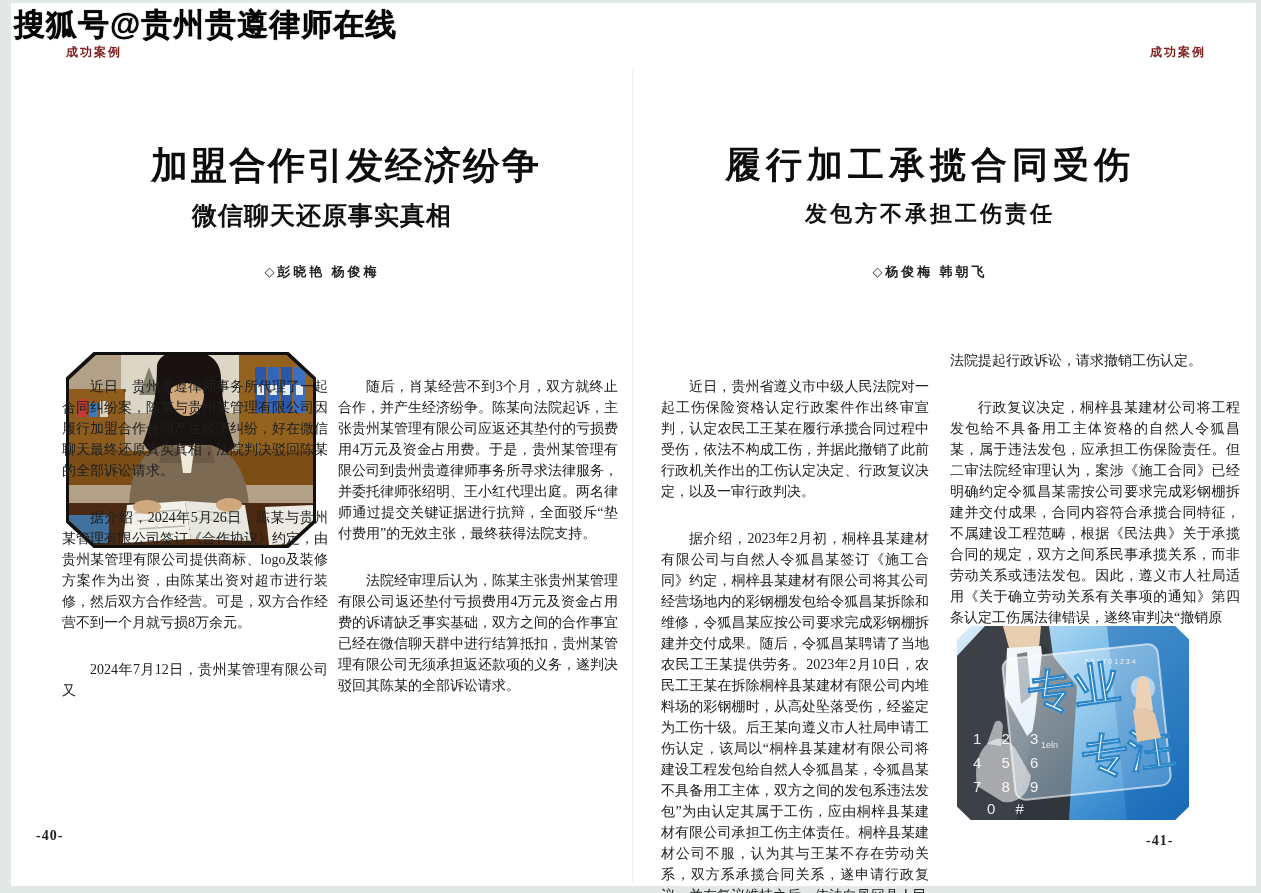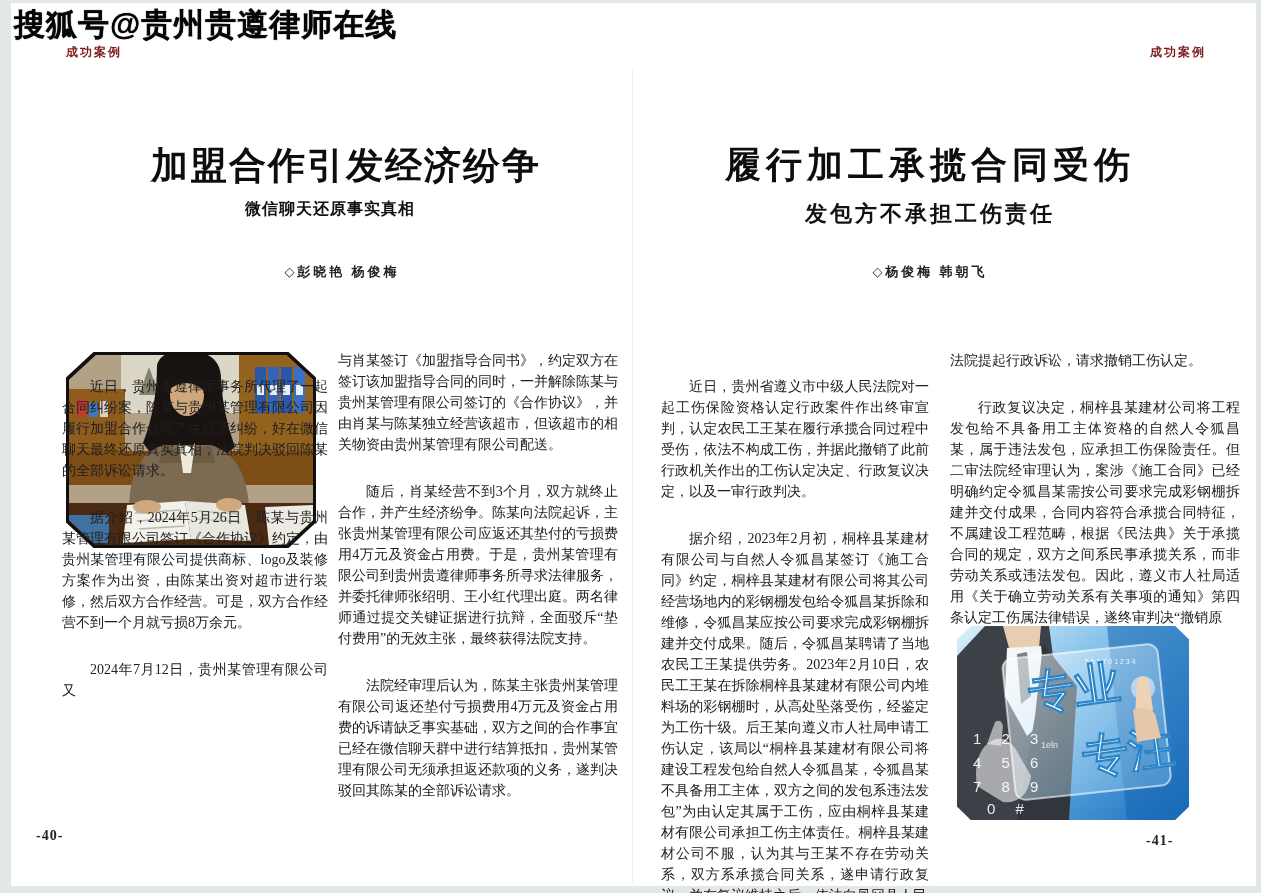--- a/index.html
+++ b/index.html
@@ -34,27 +34,27 @@
   .title{
     position:absolute;top:141px;width:620px;margin:0;
     text-align:center;font-weight:bold;color:#0d0d0d;white-space:nowrap;
   }
   .title.l{left:4px;font-size:37px;letter-spacing:2px;padding-left:32px;}
   .title.r{left:620px;font-size:36px;letter-spacing:5px;}
   .subtitle{
     position:absolute;top:199px;width:620px;margin:0;
     text-align:center;font-weight:bold;color:#111;white-space:nowrap;
   }
-  .subtitle.l{left:20px;font-size:16px;letter-spacing:1px;}
+  .subtitle.l{left:12px;font-size:25px;letter-spacing:1px;}
   .subtitle.r{left:620px;font-size:22px;letter-spacing:3px;}
   .byline{
     position:absolute;top:263px;width:620px;
     text-align:center;font-size:13px;color:#222;letter-spacing:3px;font-weight:bold;
   }
-  .byline.l{left:12px;padding-left:20px;}
+  .byline.l{left:12px;}
   .byline.r{left:620px;}
 
   .col{position:absolute;top:350px;font-size:14px;line-height:21px;text-align:justify;color:#202020;}
   .col p{margin:0;}
   .col p.indent{text-indent:2em;margin-top:26px;}
   .col-l1{left:62px;width:266px;}
   .col-l2{left:338px;width:280px;}
   .col-r1{left:661px;width:268px;}
   .col-r2{left:950px;width:290px;}
 
@@ -154,21 +154,20 @@
       </svg>
     </div>
   </div>
 
   <div class="col col-l1">
       <p class="indent">近日，贵州贵遵律师事务所代理了一起合同纠纷案，陈某与贵州某管理有限公司因履行加盟合作合同产生经济纠纷，好在微信聊天最终还原真实真相，法院判决驳回陈某的全部诉讼请求。</p>
       <p class="indent">据介绍，2024年5月26日，陈某与贵州某管理有限公司签订《合作协议》约定，由贵州某管理有限公司提供商标、logo及装修方案作为出资，由陈某出资对超市进行装修，然后双方合作经营。可是，双方合作经营不到一个月就亏损8万余元。</p>
       <p class="indent">2024年7月12日，贵州某管理有限公司又</p>
     </div>
   <div class="col col-l2">
-      <p class="">与肖某签订《加盟指导合同书》，约定双方在签订该加盟指导合同的同时，一并解除陈某与贵州某管理有限公司签订的《合作协议》，并由肖某与陈某独立经营该超市，但该超市的相关物资由贵州某管理有限公司配送。</p>
       <p class="indent">随后，肖某经营不到3个月，双方就终止合作，并产生经济纷争。陈某向法院起诉，主张贵州某管理有限公司应返还其垫付的亏损费用4万元及资金占用费。于是，贵州某管理有限公司到贵州贵遵律师事务所寻求法律服务，并委托律师张绍明、王小红代理出庭。两名律师通过提交关键证据进行抗辩，全面驳斥“垫付费用”的无效主张，最终获得法院支持。</p>
       <p class="indent">法院经审理后认为，陈某主张贵州某管理有限公司返还垫付亏损费用4万元及资金占用费的诉请缺乏事实基础，双方之间的合作事宜已经在微信聊天群中进行结算抵扣，贵州某管理有限公司无须承担返还款项的义务，遂判决驳回其陈某的全部诉讼请求。</p>
     </div>
   <div class="page-num l">-40-</div>
 
   <div class="corner-label r">成功案例</div>
   <h1 class="title r">履行加工承揽合同受伤</h1>
   <h2 class="subtitle r">发包方不承担工伤责任</h2>
   <div class="byline r">◇杨俊梅  韩朝飞</div>
 

